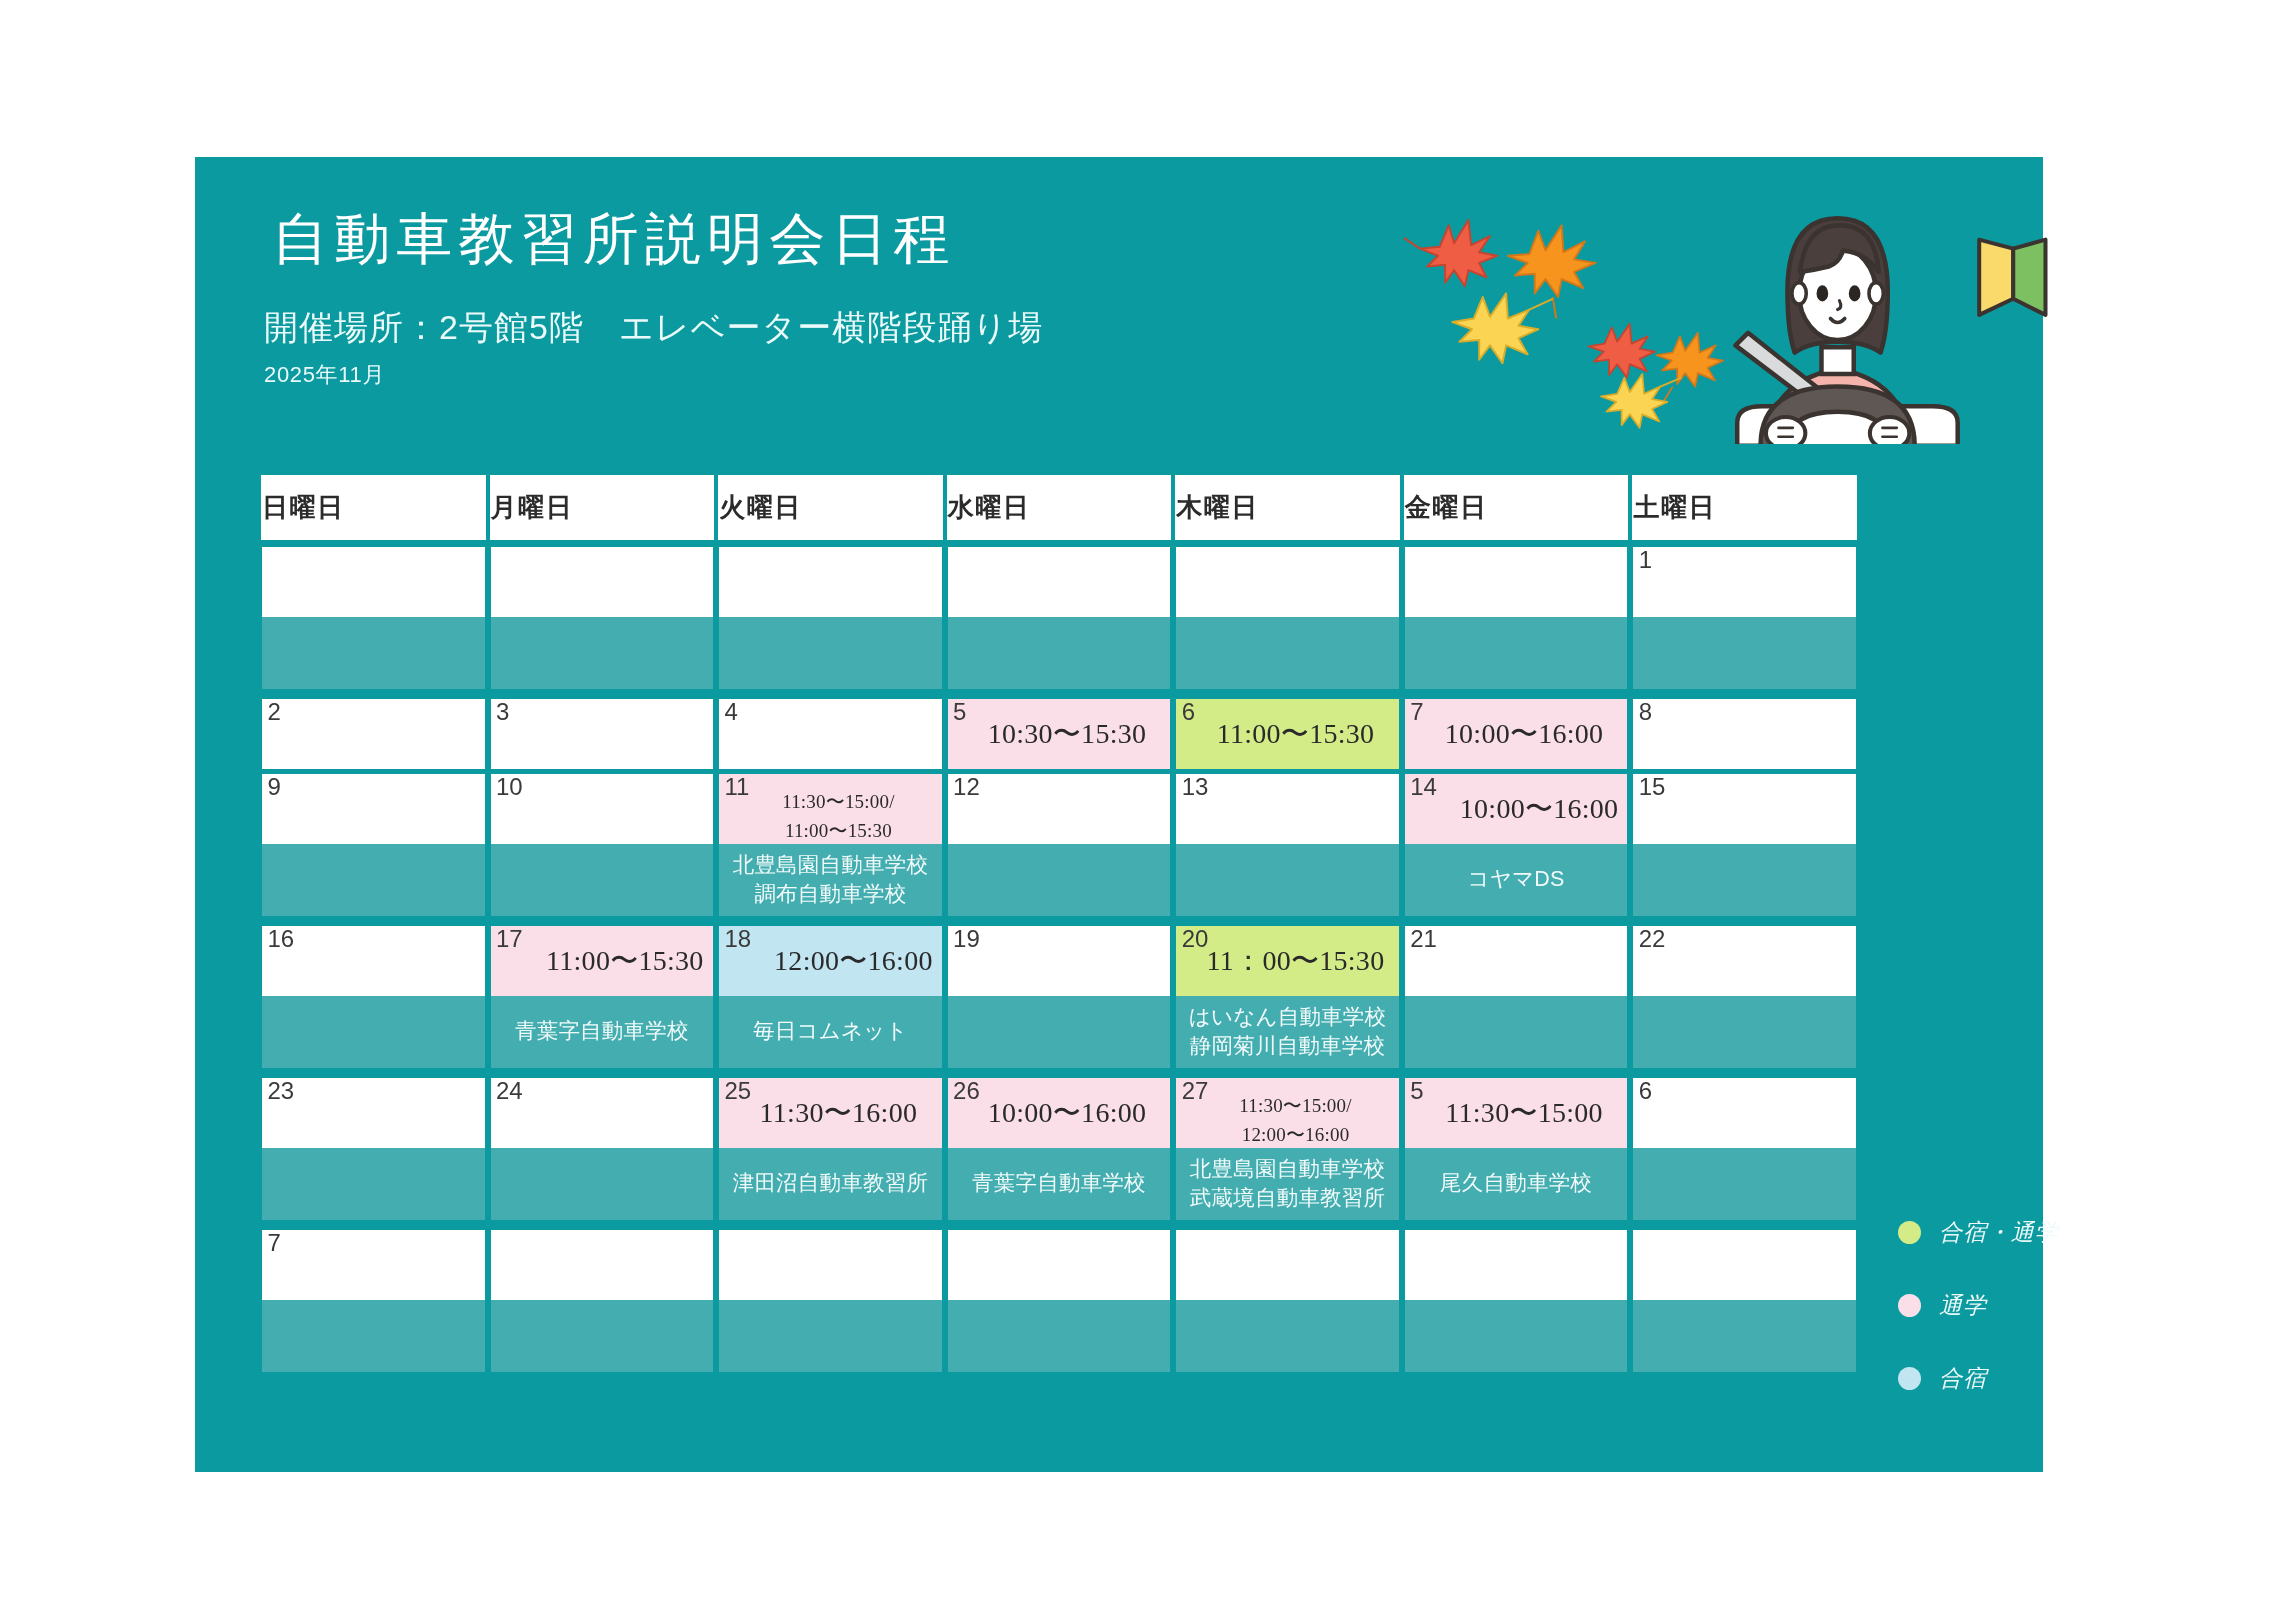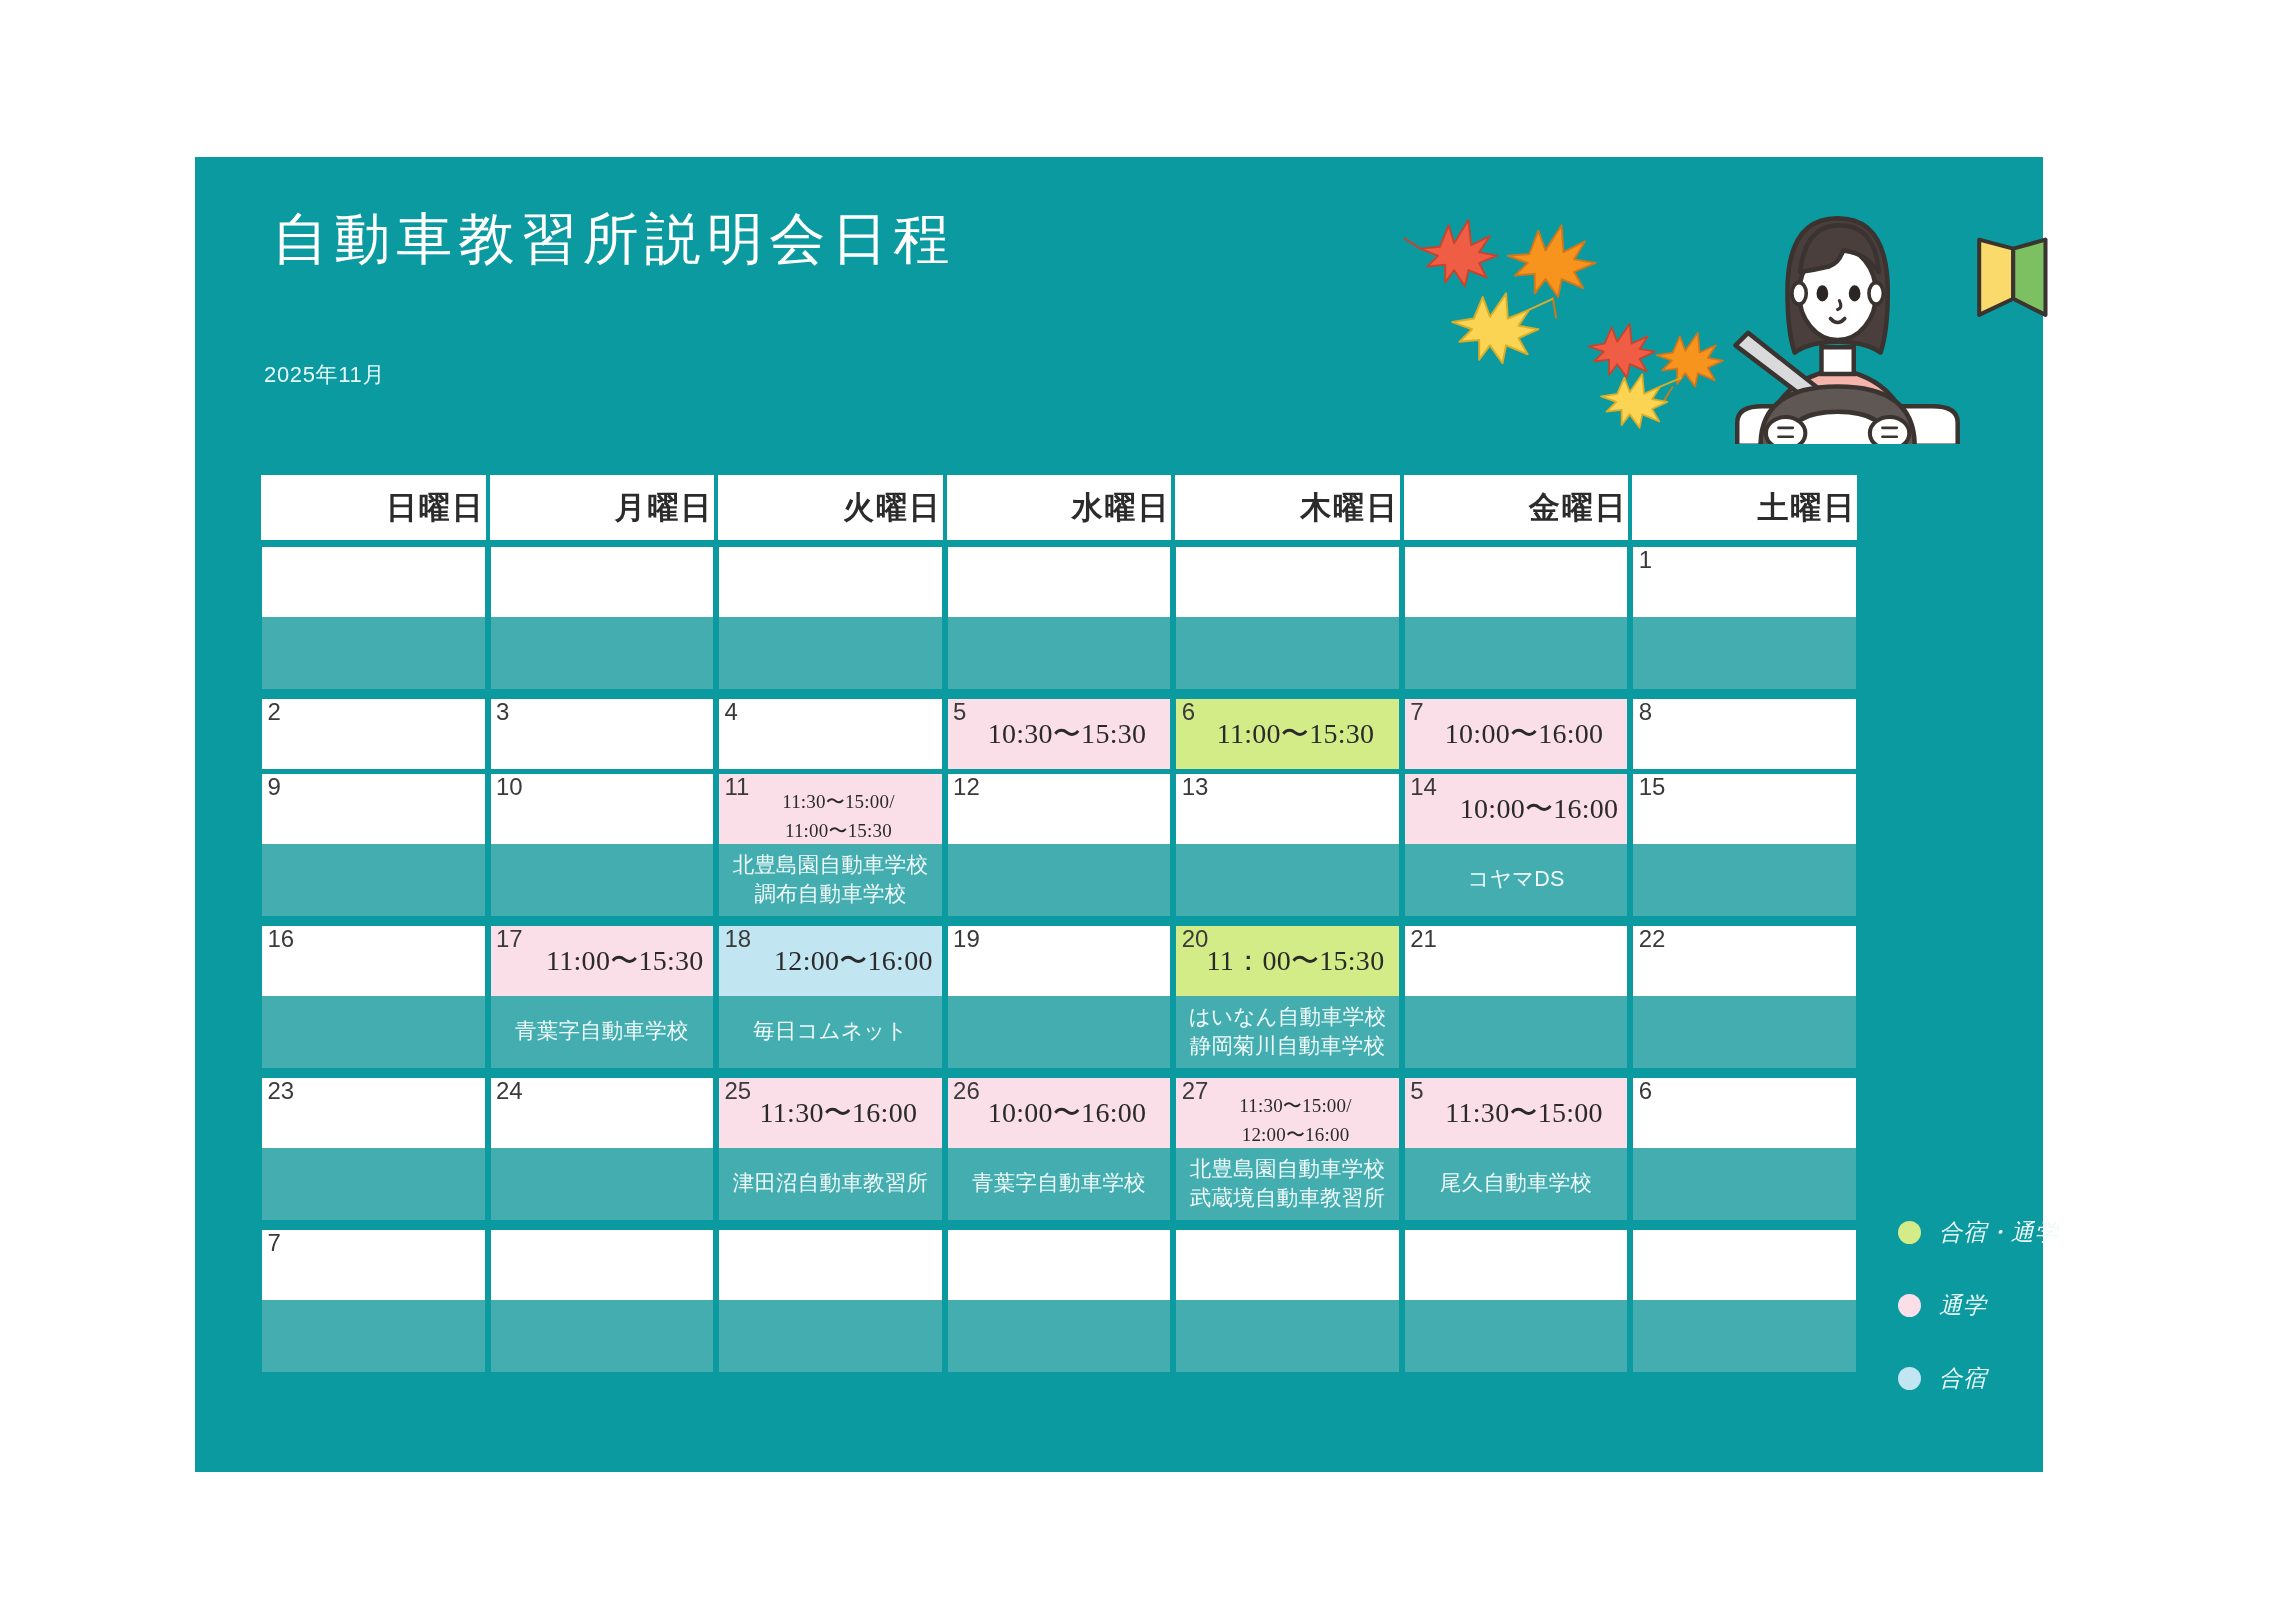--- a/index.html
+++ b/index.html
@@ -43,23 +43,23 @@
     position:absolute;left:64px;top:316px;
     width:1600px;
     border-collapse:separate;
     border-spacing:0;
   }
   #cal col{width:14.2857%;}
 
   .hdr-cell{
     background:#ffffff;
     height:63px;
-    text-align:right;
+    text-align:left;
     vertical-align:middle;
-    font-size:31px;
+    font-size:26px;
     color:#2b2b2b;
     border:2.7px solid #0b9a9f;
     letter-spacing:.06em;
   }
 
   
   .top-cell{
     background:#ffffff;
     height:70px;
     vertical-align:top;
@@ -126,20 +126,21 @@
     font-size:23px;color:#eefafa;letter-spacing:.04em;white-space:nowrap;font-style:italic;
   }
 </style>
 </head>
 <body>
 
 <div id="poster">
 
   <div id="header">
     <div id="title">自動車教習所説明会日程</div>
+    <div id="venue">開催場所：2号館5階　エレベーター横階段踊り場</div>
     <div id="period">2025年11月</div>
   </div>
 
   <div id="illus">
     <svg width="681" height="251" viewBox="0 0 760 280" xmlns="http://www.w3.org/2000/svg">
 
       <g stroke="#c7452f" stroke-width="2.2" stroke-linejoin="round" fill="#ef5d45">
         <path d="M60 60 L70 36 L76 56 L92 30 L95 58 L116 48 L104 66 L124 70 L104 78 L112 94 L92 86 L88 104 L76 86 L66 100 L66 80 L46 82 L58 70 L38 62 Z"></path>
         <path d="M38 62 L20 50" fill="none"></path>
       </g>

